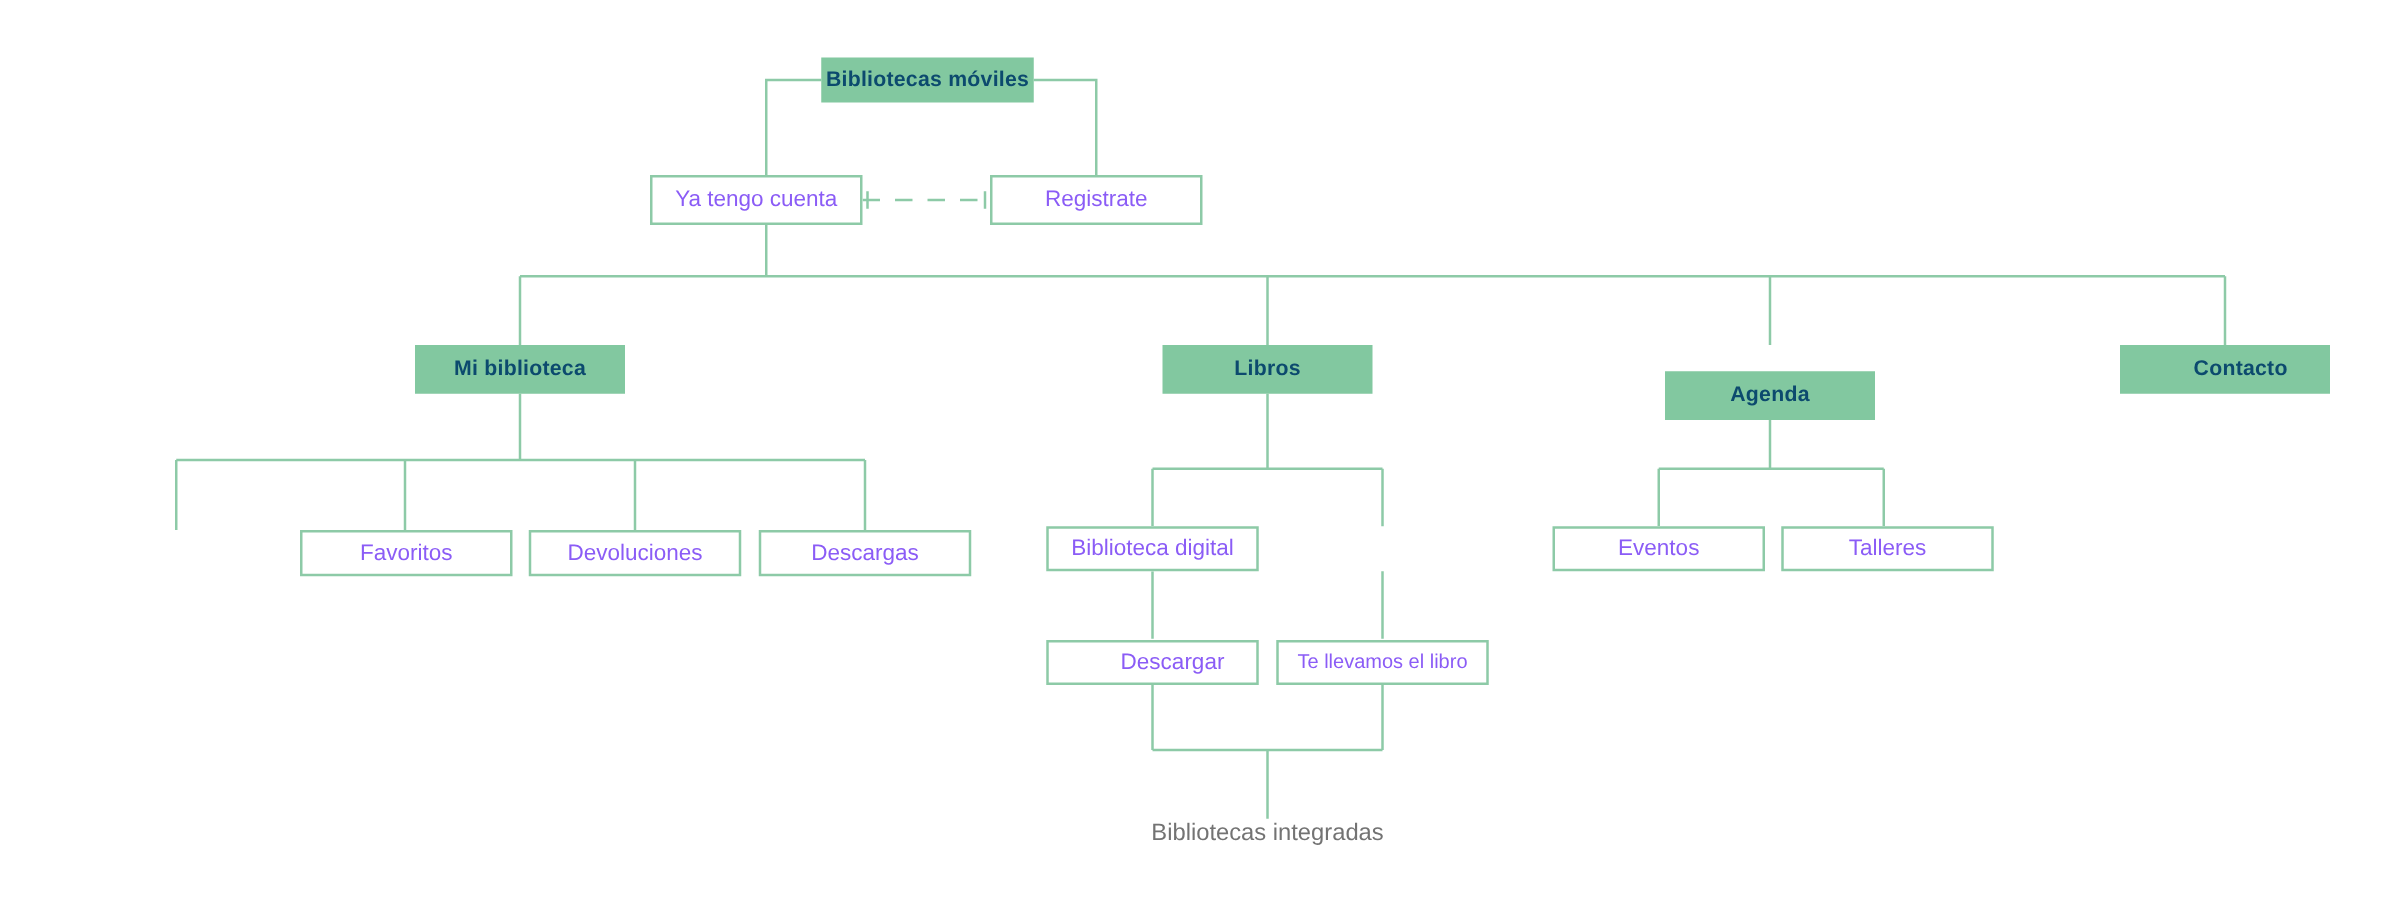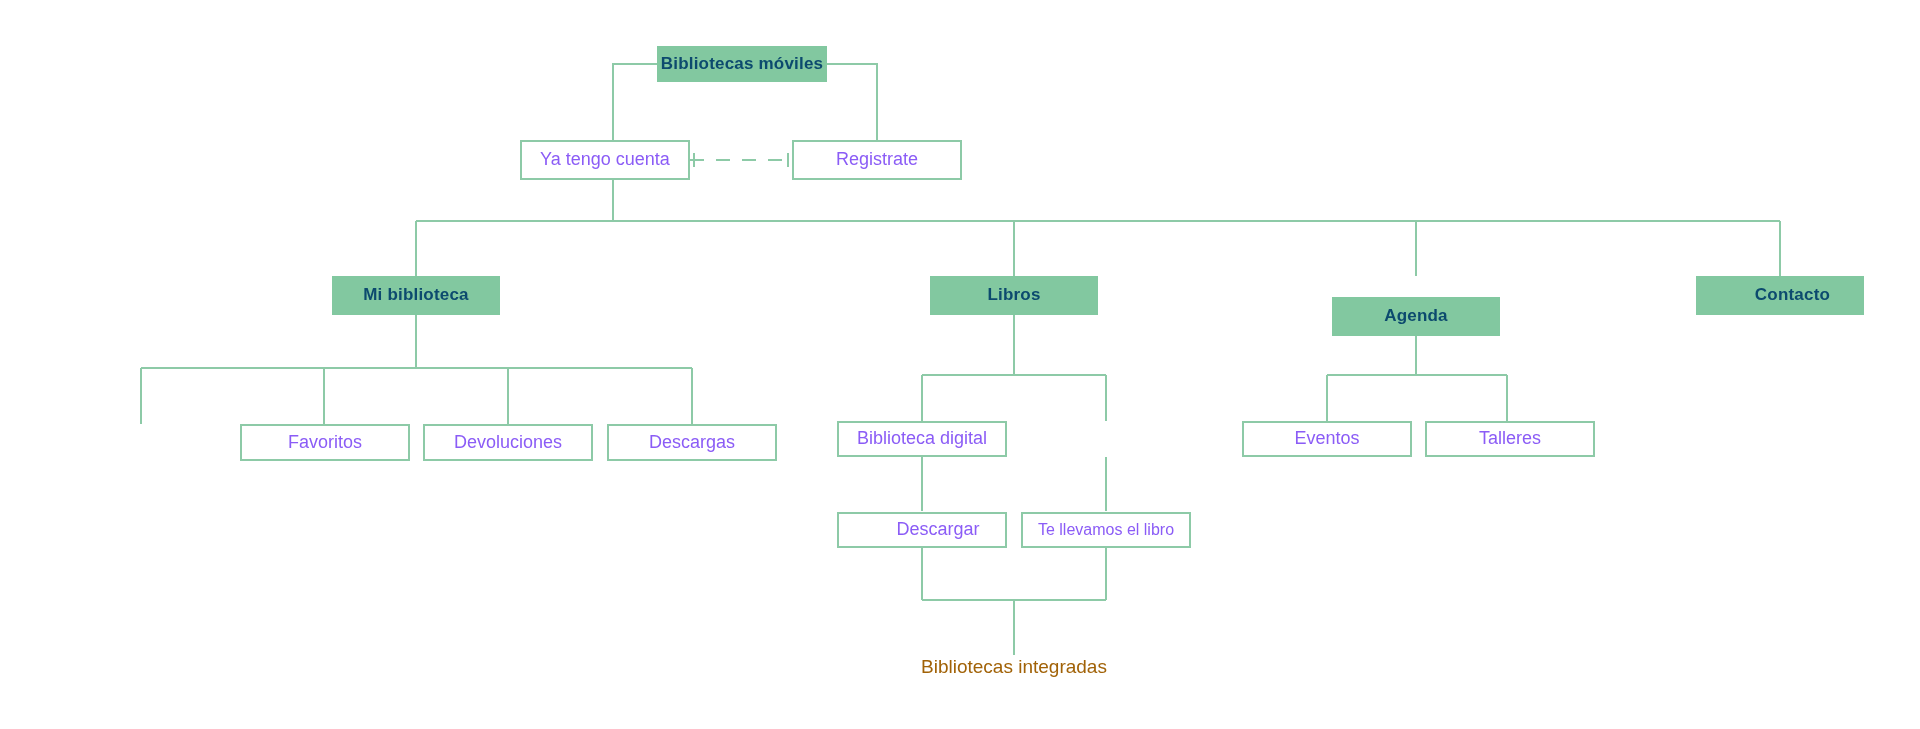--- a/index.html
+++ b/index.html
@@ -32,21 +32,21 @@
   .node.outlined {
     background:#ffffff;
     border:2px solid #8dcaa7;
     color:#8b5cf6;
     font-weight:normal;
     font-size:18px;
   }
   .node.plain {
     background:transparent;
     border:none;
-    color:#a16207;
+    color:#737373;
     font-size:19px;
   }
 </style>
 </head>
 <body>
 
 <div id="canvas">
 
   <svg class="wires" viewBox="0 0 1920 729" xmlns="http://www.w3.org/2000/svg">
     <g fill="none" stroke="#8dcaa7" stroke-width="2">

